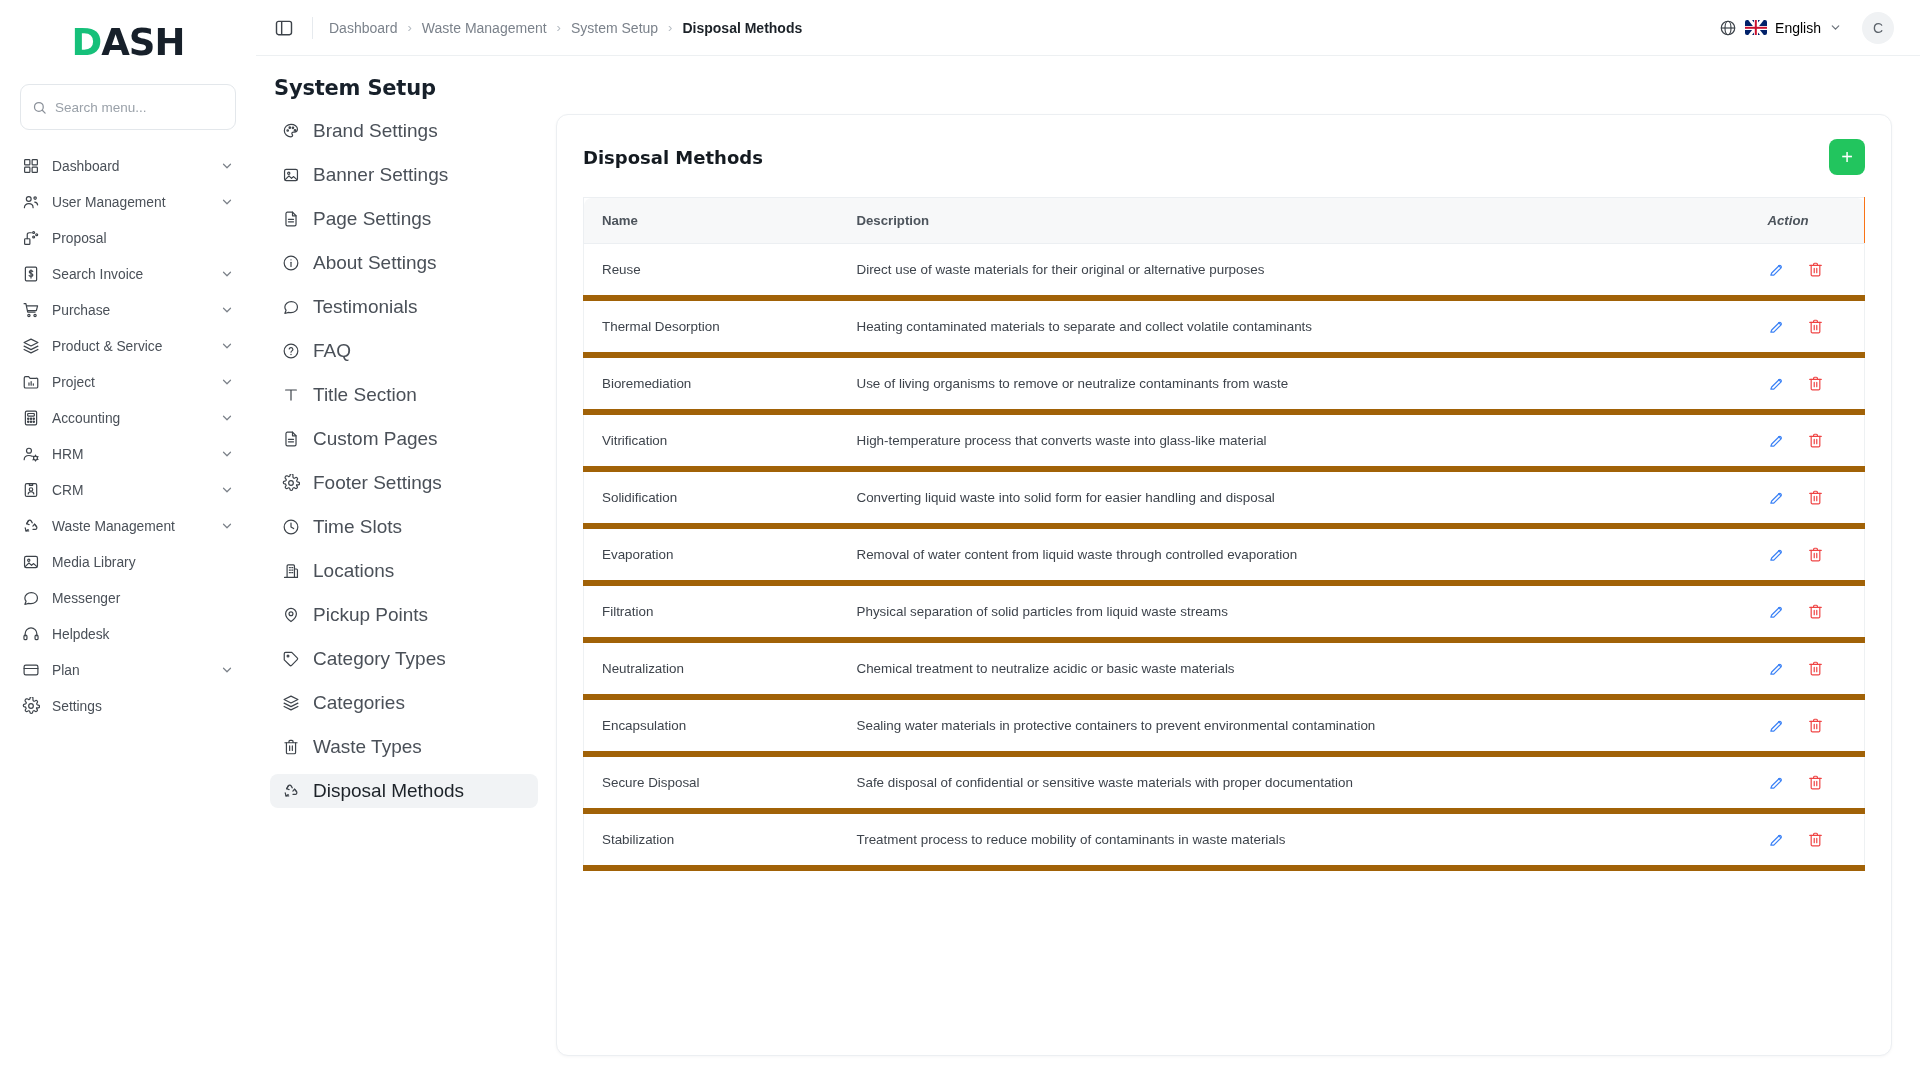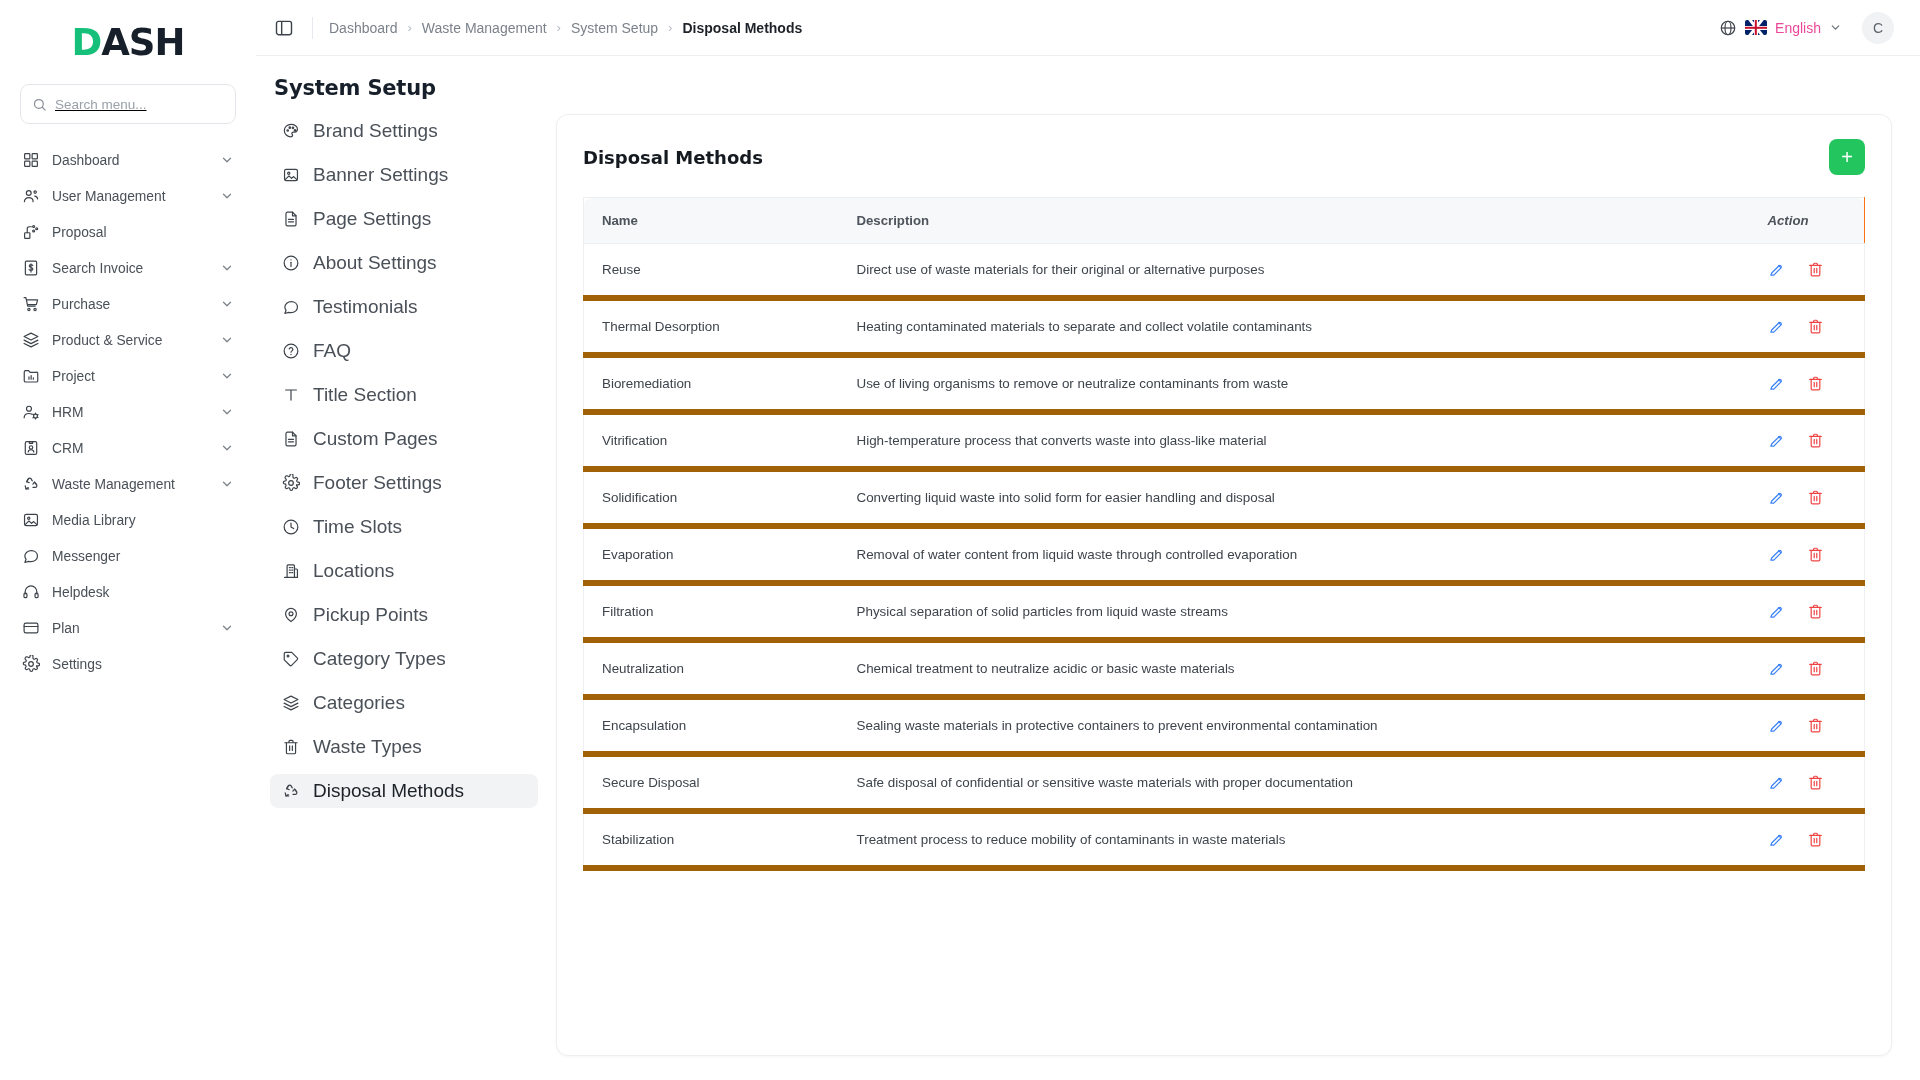--- a/index.html
+++ b/index.html
@@ -22,26 +22,25 @@
   .logo-wrap { height: 56px; display: flex; align-items: center; justify-content: center; }
   .logo-text {
     font-size: 37px; font-weight: 700; letter-spacing: -1px;
     font-family: "DejaVu Sans", sans-serif;
     color: #17202a; line-height: 1;
   }
   .logo-text .g { color: #16c07a; }
 
   .search-box {
     margin: 14px 20px 0 20px;
-    height: 40px;
+    height: 46px;
     border: 1px solid #e3e7eb; border-radius: 9px;
     display: flex; align-items: center; gap: 8px;
     padding: 0 11px;
     background: #fff;
-    text-decoration: underline;
   }
   .search-box input {
     border: 0; outline: 0; font-size: 13.5px; color: #8a9099;
     font-family: "Liberation Sans", sans-serif;
     width: 100%; background: transparent;
   }
   .search-box input::placeholder { color: #9aa1a9; }
 
   #primary-nav { margin-top: 18px; padding: 0 10px; overflow: hidden; }
   .nav-item {
@@ -66,21 +65,21 @@
     padding: 0 26px 0 18px;
     background: #fff;
   }
   .panel-toggle { width: 22px; height: 22px; color: #3d434a; cursor: pointer; display:flex; align-items:center;}
   .tb-divider { width: 1px; height: 22px; background: #e6eaee; margin: 0 16px; }
   .breadcrumb { display: flex; align-items: center; gap: 10px; font-size: 14px; }
   .crumb { color: #7b828b; cursor: pointer; white-space: nowrap; }
   .crumb.current { color: #1c2228; font-weight: 600; cursor: default; }
   .crumb-sep { color: #b6bcc3; font-size: 13px; }
   .topbar-right { margin-left: auto; display: flex; align-items: center; gap: 14px; }
-  .lang-picker { display: flex; align-items: center; gap: 8px; cursor: pointer; font-size: 14px; color: #ec4899; }
+  .lang-picker { display: flex; align-items: center; gap: 8px; cursor: pointer; font-size: 14px; color: #000000; }
   .globe { width: 18px; height: 18px; color: #3d434a; }
   .flag {
     width: 22px; height: 15px; border-radius: 2px; overflow: hidden;
     position: relative; background: #012169; flex: 0 0 22px;
   }
   .flag:before, .flag:after { content:""; position:absolute; }
   .flag .d1, .flag .d2 { position:absolute; left:50%; top:-20%; width:3px; height:140%; background:#fff; transform-origin: center; }
   .flag .d1 { transform: translateX(-50%) rotate(38deg); }
   .flag .d2 { transform: translateX(-50%) rotate(-38deg); }
   .flag .hbar { position:absolute; left:0; top:50%; width:100%; height:4px; background:#fff; transform: translateY(-50%); }
@@ -271,20 +270,40 @@
         </span>
       </div>
       <div class="nav-item">
         <span class="ico">
           <svg width="18" height="18" viewBox="0 0 24 24" fill="none" stroke="currentColor" stroke-width="1.6" stroke-linecap="round" stroke-linejoin="round">
             <path d="M3 6.6a1.8 1.8 0 0 1 1.8-1.8h4l2 2.4h7.4A1.8 1.8 0 0 1 21 9v9.2a1.8 1.8 0 0 1-1.8 1.8H4.8A1.8 1.8 0 0 1 3 18.2z"></path>
             <path d="M9.3 16.3v-3.1M12.2 16.3v-5M15.1 16.3v-2"></path>
           </svg>
         </span>
         <span class="lbl">Project</span>
+        <span class="chev">
+          <svg width="14" height="14" viewBox="0 0 24 24" fill="none" stroke="currentColor" stroke-width="2.1" stroke-linecap="round" stroke-linejoin="round">
+            <polyline points="6 9 12 15 18 9"></polyline>
+          </svg>
+        </span>
+      </div>
+      <div class="nav-item">
+        <span class="ico">
+          <svg width="18" height="18" viewBox="0 0 24 24" fill="none" stroke="currentColor" stroke-width="1.6" stroke-linecap="round" stroke-linejoin="round">
+            <rect x="4.5" y="2.8" width="15" height="18.4" rx="1.8"></rect>
+            <rect x="7.6" y="6" width="8.8" height="3.4" rx=".6"></rect>
+            <circle cx="8.3" cy="13" r=".9"></circle>
+            <circle cx="12" cy="13" r=".9"></circle>
+            <circle cx="15.7" cy="13" r=".9"></circle>
+            <circle cx="8.3" cy="17" r=".9"></circle>
+            <circle cx="12" cy="17" r=".9"></circle>
+            <circle cx="15.7" cy="17" r=".9"></circle>
+          </svg>
+        </span>
+        <span class="lbl">Accounting</span>
         <span class="chev">
           <svg width="14" height="14" viewBox="0 0 24 24" fill="none" stroke="currentColor" stroke-width="2.1" stroke-linecap="round" stroke-linejoin="round">
             <polyline points="6 9 12 15 18 9"></polyline>
           </svg>
         </span>
       </div>
       <div class="nav-item">
         <span class="ico">
           <svg width="18" height="18" viewBox="0 0 24 24" fill="none" stroke="currentColor" stroke-width="1.6" stroke-linecap="round" stroke-linejoin="round">
             <circle cx="9.3" cy="7.6" r="3.3"></circle>
@@ -781,21 +800,21 @@
                           <path d="M3.9 6.3h16.2M9.3 6.3V4.6a1.4 1.4 0 0 1 1.4-1.4h2.6a1.4 1.4 0 0 1 1.4 1.4v1.7"></path>
                           <path d="M18.1 6.3v13a1.7 1.7 0 0 1-1.7 1.7H7.6a1.7 1.7 0 0 1-1.7-1.7v-13"></path>
                           <path d="M10.2 10.5v6.1M13.8 10.5v6.1"></path>
                         </svg>
                       </span>
                     </span>
                   </td>
                 </tr>
                 <tr>
                   <td class="col-name">Encapsulation</td>
-                  <td>Sealing waste materials in protective containers to prevent environmental contamination</td>
+                  <td>Sealing water materials in protective containers to prevent environmental contamination</td>
                   <td class="col-action">
                     <span class="act-cell">
                       <span class="act-btn act-edit">
                         <svg width="17" height="17" viewBox="0 0 24 24" fill="none" stroke="currentColor" stroke-width="1.7" stroke-linecap="round" stroke-linejoin="round">
                           <path d="M4 20h4.2l10-10a2.1 2.1 0 0 0-3-3l-10 10z"></path>
                           <path d="M15 6.5 17.5 9"></path>
                         </svg>
                       </span>
                       <span class="act-btn act-del">
                         <svg width="17" height="17" viewBox="0 0 24 24" fill="none" stroke="currentColor" stroke-width="1.7" stroke-linecap="round" stroke-linejoin="round">

